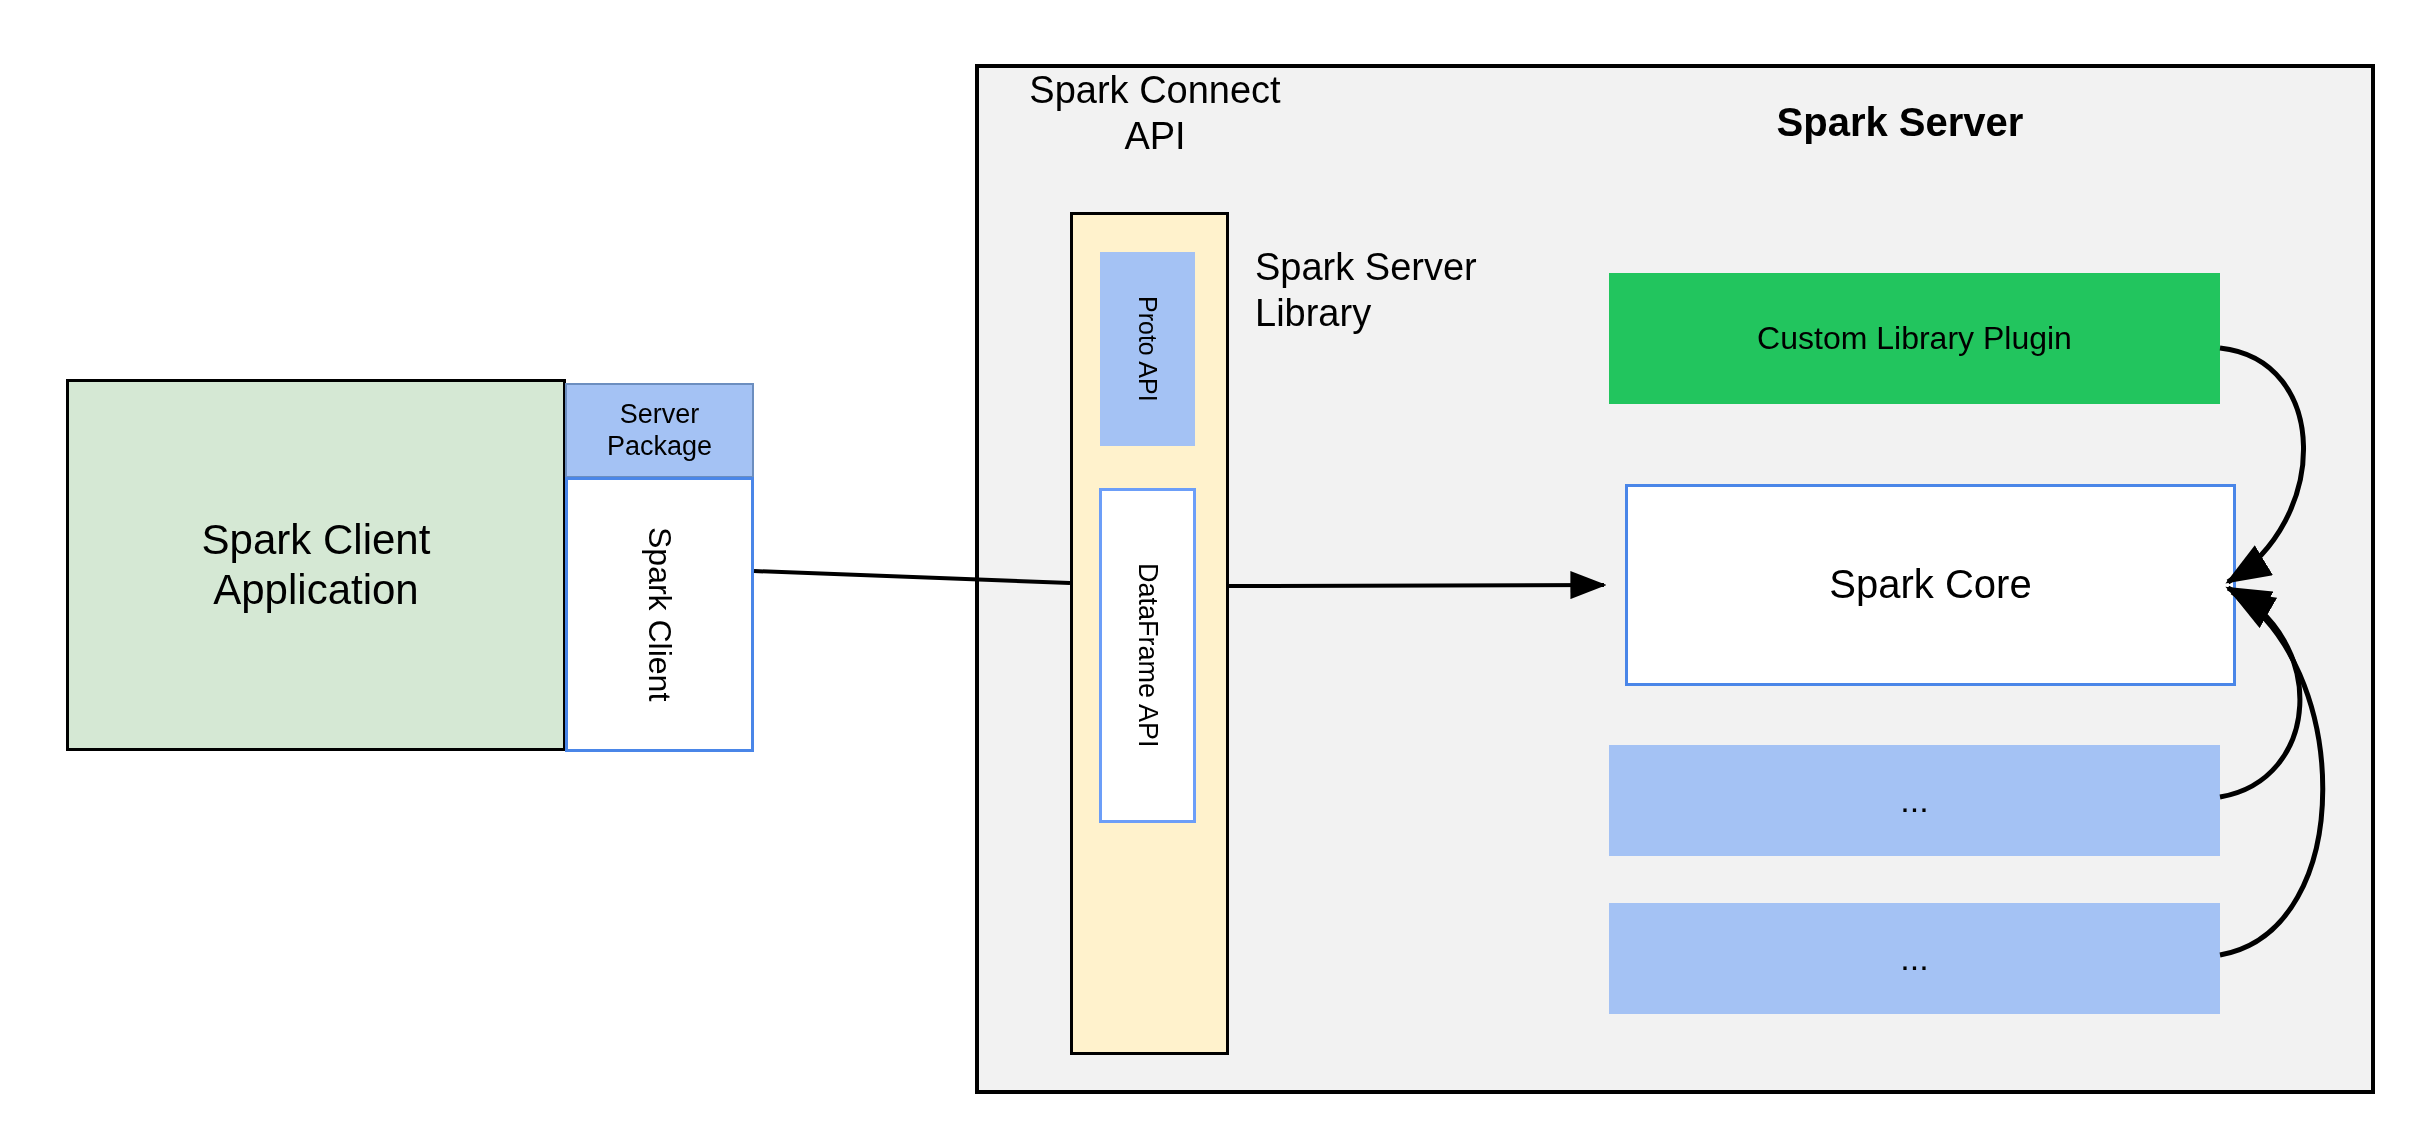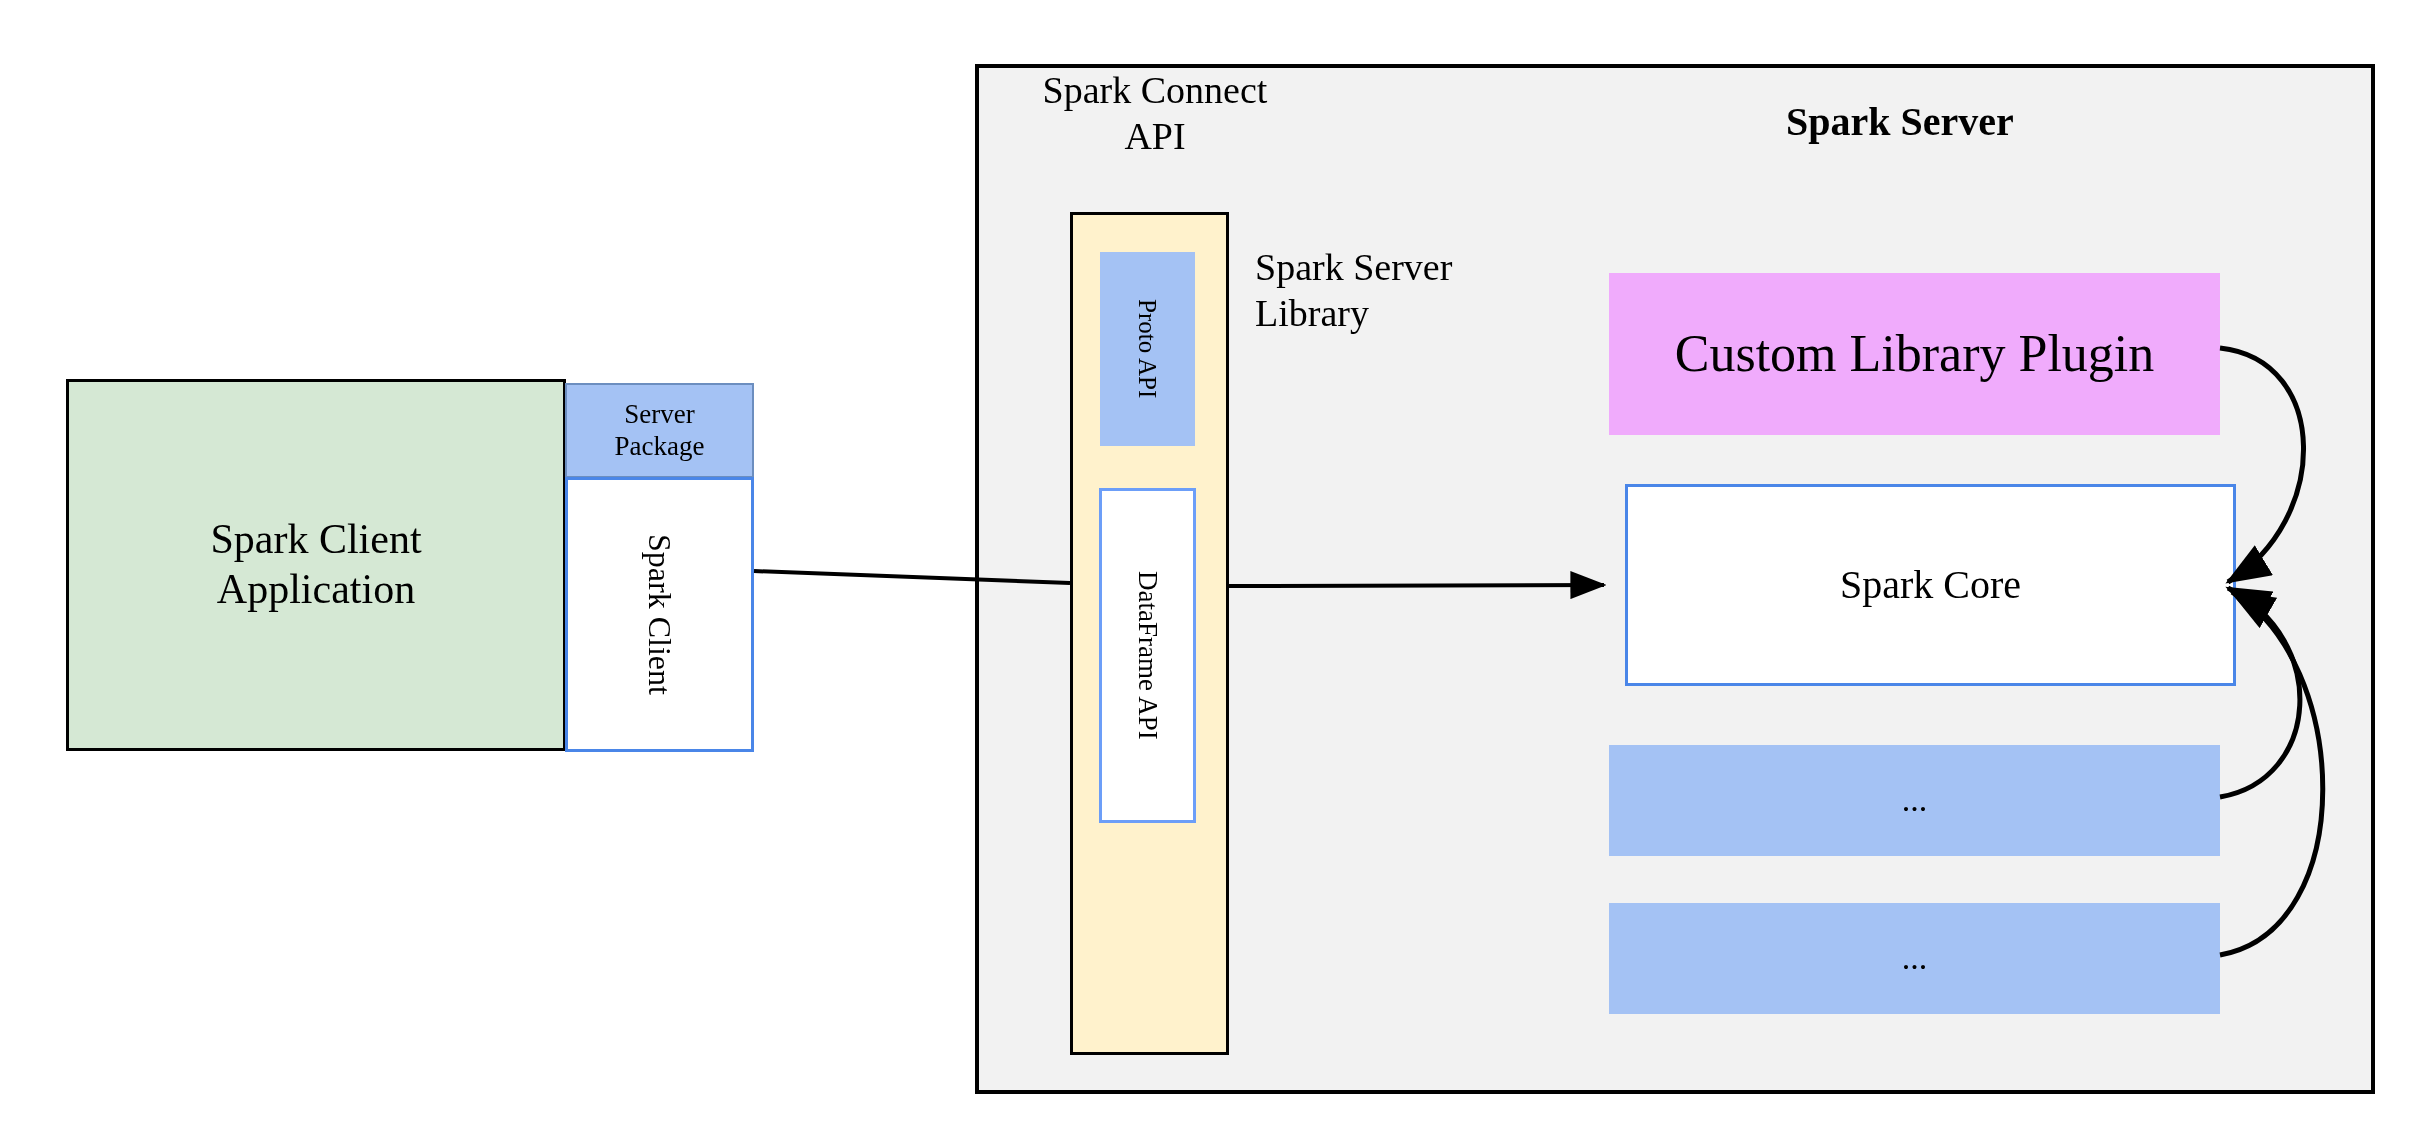--- a/index.html
+++ b/index.html
@@ -5,21 +5,21 @@
   html, body {
     margin: 0;
     padding: 0;
     background: #ffffff;
   }
   #canvas {
     position: relative;
     width: 2435px;
     height: 1135px;
     background: #ffffff;
-    font-family: Liberation Serif, serif;
+    font-family: Liberation Sans, sans-serif;
     overflow: hidden;
   }
 
   
   .box {
     position: absolute;
     box-sizing: border-box;
     display: flex;
     align-items: center;
     justify-content: center;
@@ -145,24 +145,24 @@
   }
 
   
   .right-block {
     left: 1609px;
     width: 611px;
   }
 
   #custom-library-plugin {
     top: 273px;
-    height: 162px;
-    background: #f0abfc;
-    border: none;
-    font-size: 52px;
+    height: 131px;
+    background: #22c55e;
+    border: none;
+    font-size: 32px;
   }
 
   #spark-core {
     top: 484px;
     height: 202px;
     background: #ffffff;
     border: 3px solid #4a86e8;
     font-size: 40px;
     margin-left: 16px;
   }

